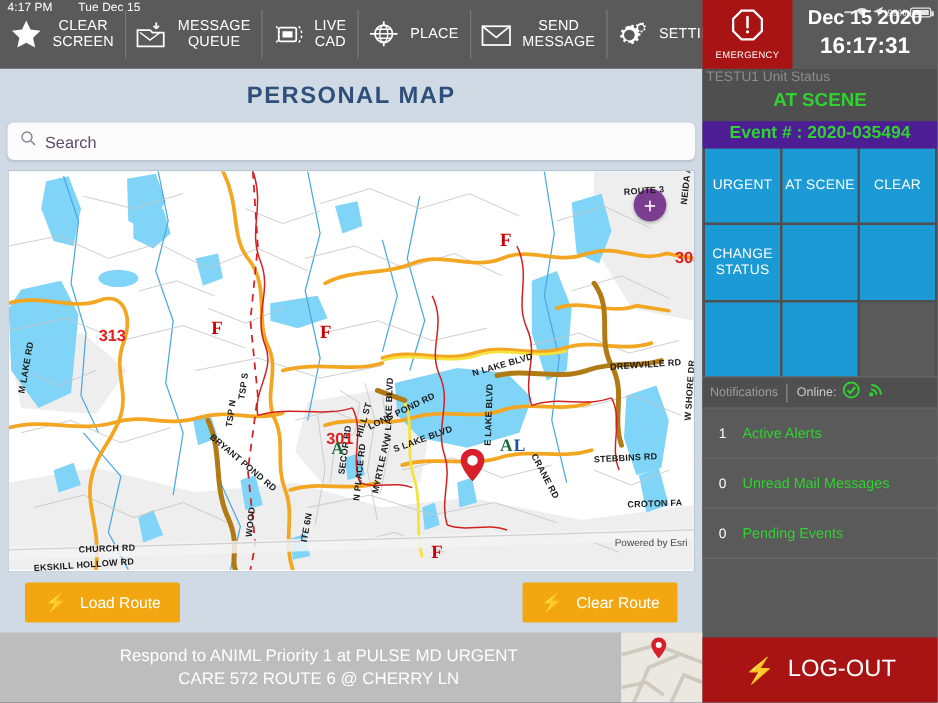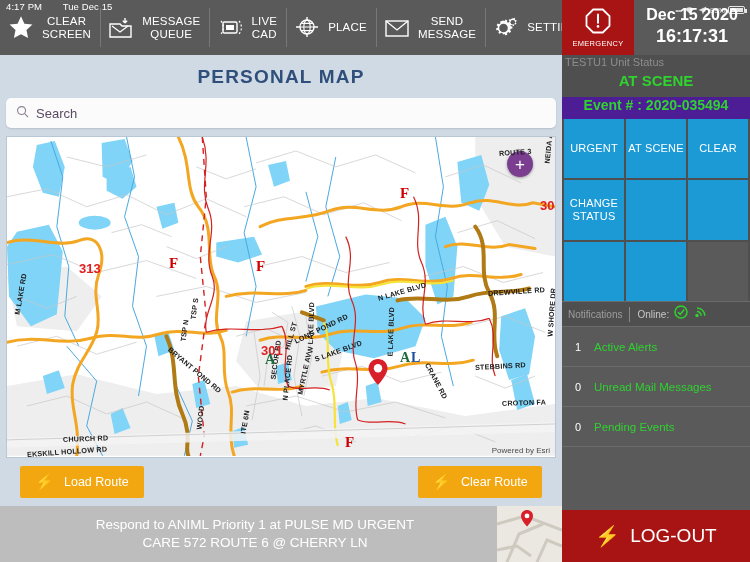--- a/index.html
+++ b/index.html
@@ -37,21 +37,21 @@
   #mapsvg{ position:absolute; inset:0; }
   .maplabel{ position:absolute; color:#1b1b1b; font-size:7.2px; font-weight:bold;
     letter-spacing:.2px; white-space:nowrap; font-family:"Liberation Sans",sans-serif; }
   .shield{ position:absolute; color:#e02020; font-size:13px; font-weight:bold; }
   .fmark{ position:absolute; color:#d00000; font-size:15px; font-weight:bold; font-family:"Liberation Serif",serif; }
   .amark{ position:absolute; color:#1d6b3a; font-size:14px; font-weight:bold; font-family:"Liberation Serif",serif; }
   .lmark{ position:absolute; color:#1b4fa0; font-size:14px; font-weight:bold; font-family:"Liberation Serif",serif; }
   #plusbtn{ position:absolute; right:22px; top:14px; width:26px; height:26px; border-radius:50%;
     background:#7a3d8f; color:#fff; display:flex; align-items:center; justify-content:center;
     font-size:17px; line-height:1; cursor:pointer; box-shadow:0 1px 3px rgba(0,0,0,.35); }
-  #esri{ position:absolute; right:5px; bottom:2px; font-size:8px; color:#4a4a4a;margin-top:44px; }
+  #esri{ position:absolute; right:5px; bottom:18px; font-size:8px; color:#4a4a4a;margin-top:44px; }
 
   
   #routebar{ position:relative; height:38px; margin-top:8px; }
   .routebtn{ position:absolute; top:0; height:32px; background:#f2a711; color:#fff;
     display:flex; align-items:center; justify-content:center; gap:10px; cursor:pointer;
     font-size:12.5px; border-radius:2px; }
   #loadroute{ left:20px; width:124px; }
   #clearroute{ right:20px; width:124px; }
   .bolt{ font-size:15px; }
 

